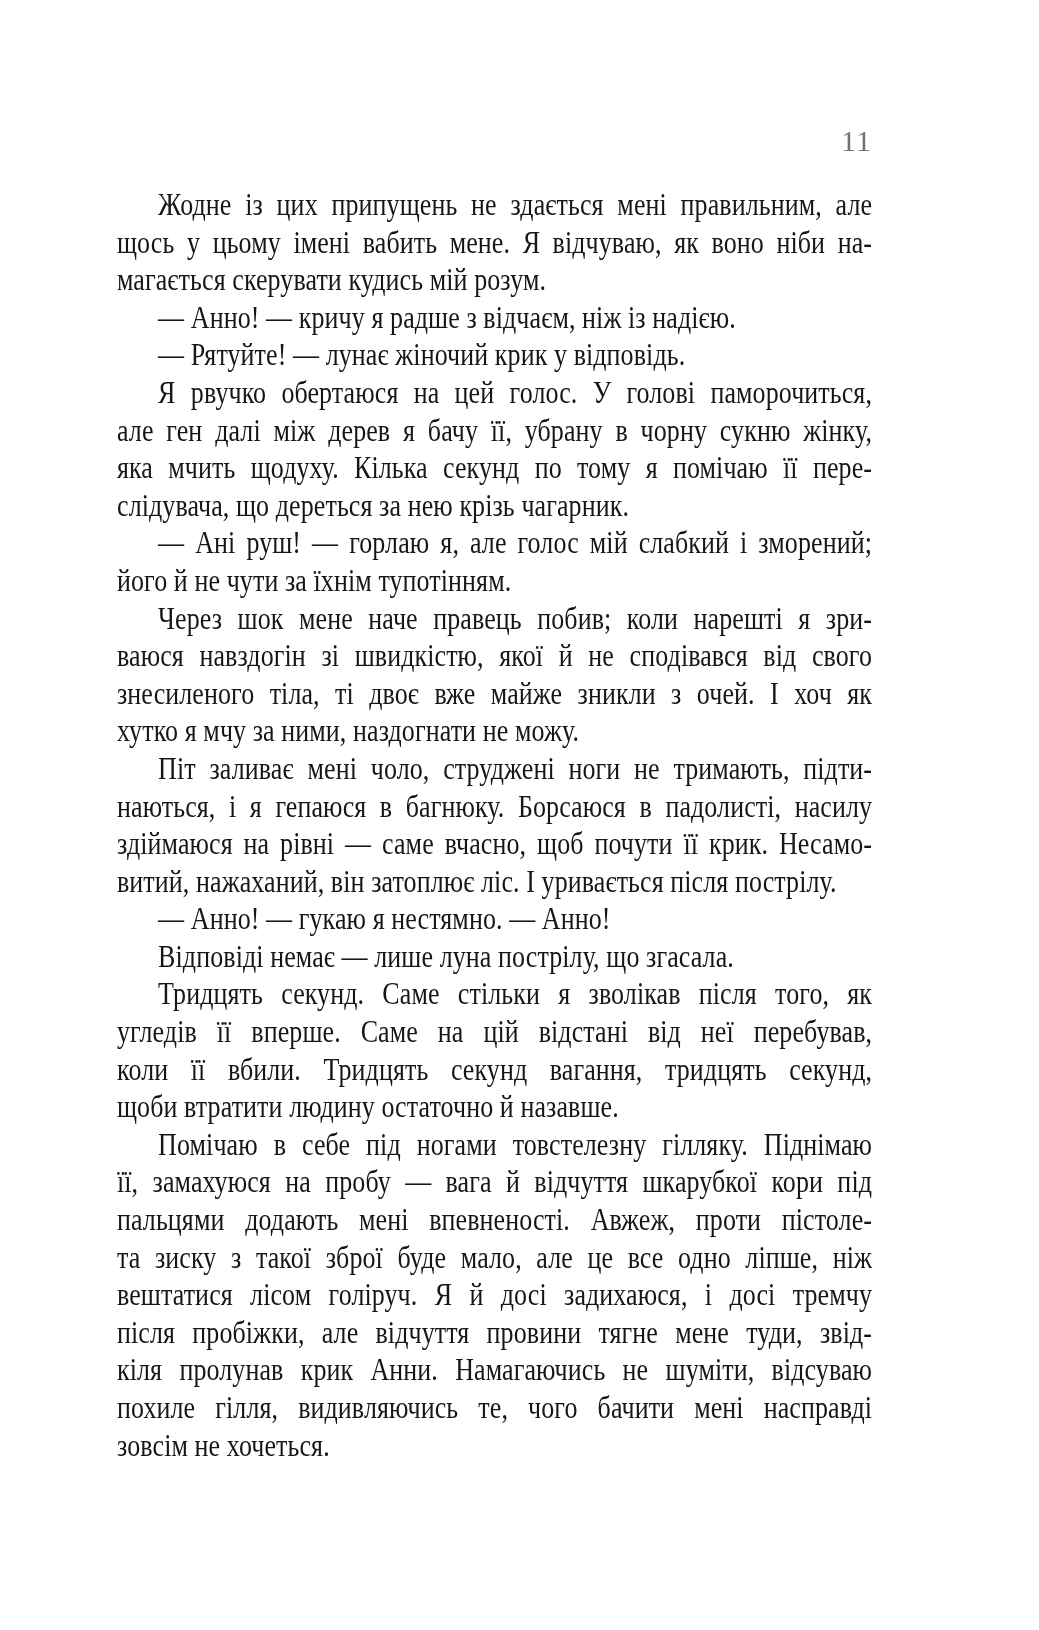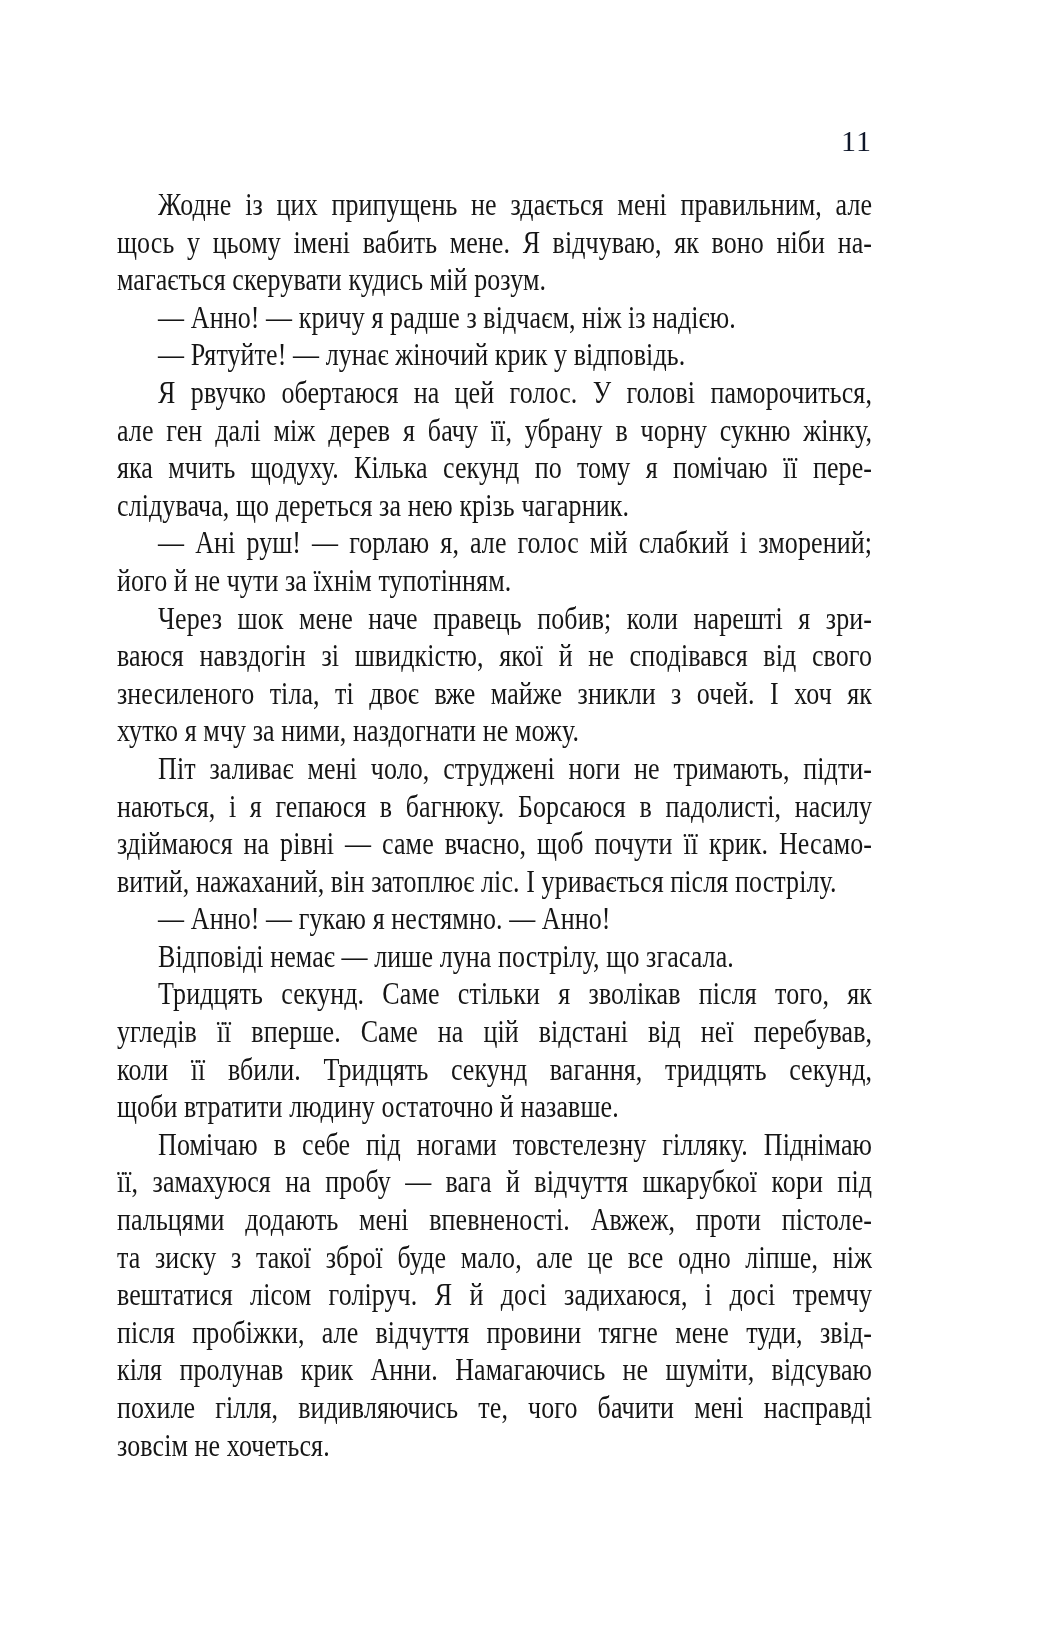--- a/index.html
+++ b/index.html
@@ -16,21 +16,21 @@
     font-family: "Liberation Serif", "DejaVu Serif", serif;
     color: #161616;
   }
   .page-number {
     position: absolute;
     top: 126px;
     right: 167px;
     font-size: 30px;
     line-height: 30px;
     letter-spacing: 1px;
-    color: #0f172a;
+    color: #737373;
     text-align: left;
   }
   
   .text-block {
     position: absolute;
     left: 117px;
     top: 186px;
     width: 900px;
     transform: scaleX(0.839);
     transform-origin: 0 0;

